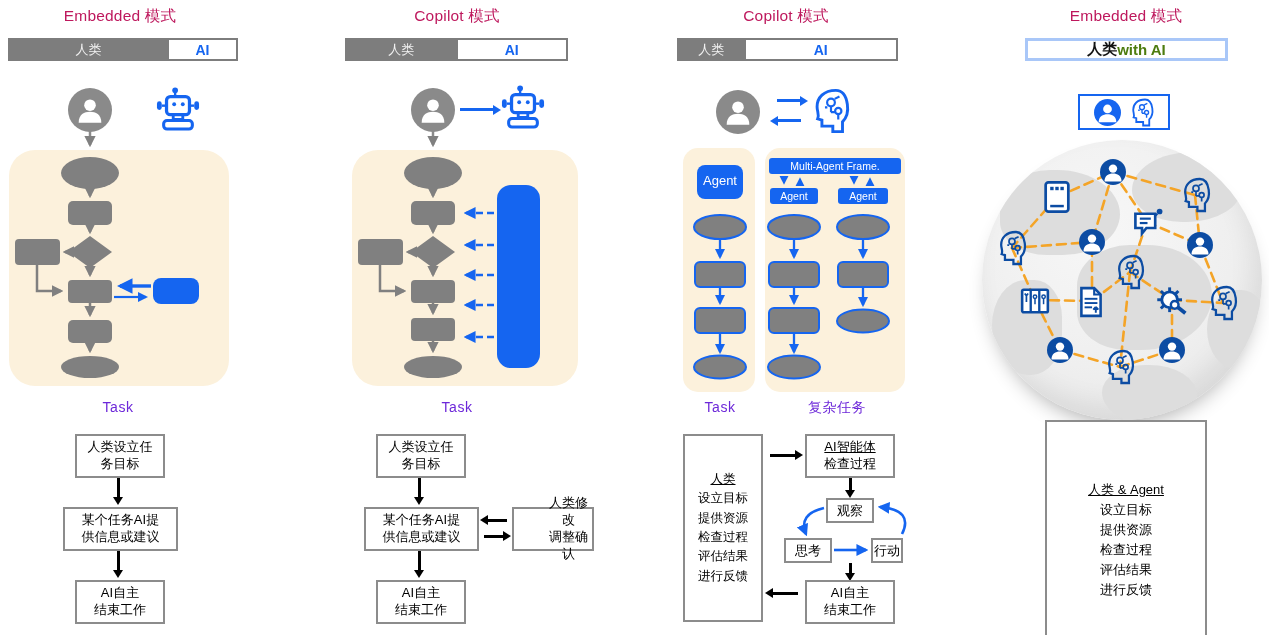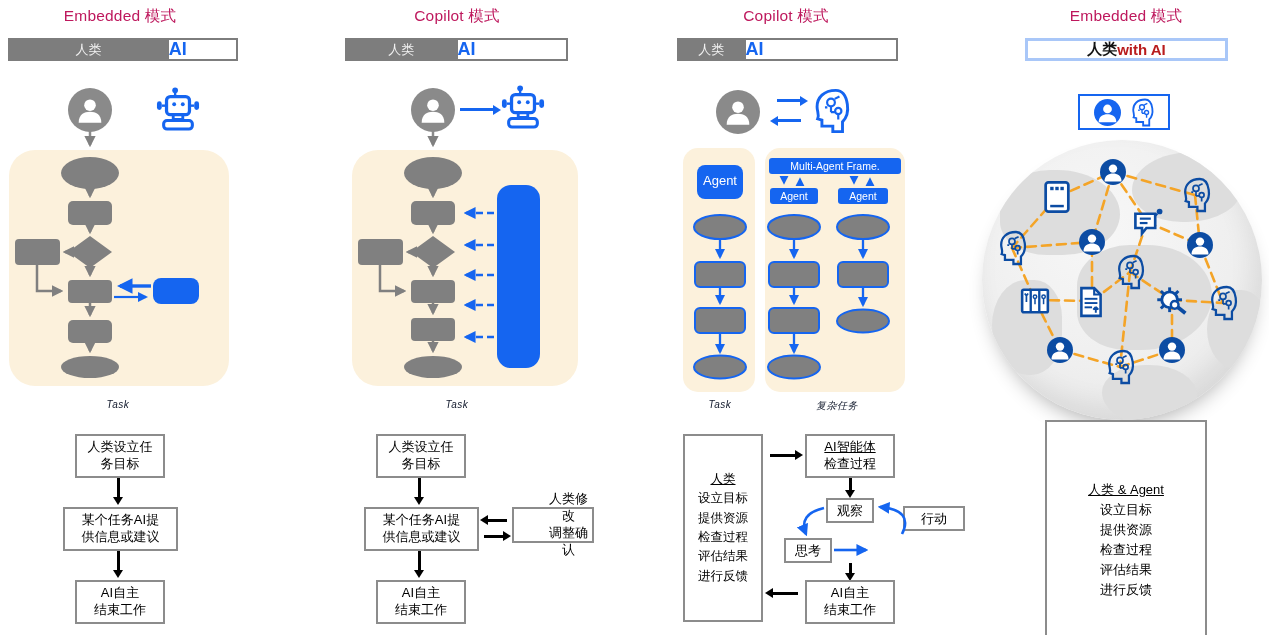--- a/index.html
+++ b/index.html
@@ -2,26 +2,26 @@
 <html><head>
 <meta charset="utf-8">
 <style>
   html,body{margin:0;padding:0;}
   body{width:1269px;height:635px;background:#fff;font-family:"Liberation Sans","DejaVu Sans",sans-serif;overflow:hidden;position:relative;}
   .abs{position:absolute;}
   .ctitle{font-size:15.5px;color:#be185d;text-align:center;letter-spacing:.2px;}
   
   .bar{height:23px;box-sizing:border-box;border:2px solid #7d7d7d;background:#7d7d7d;display:flex;}
   .bar-human{color:#f2f2f2;font-size:13px;display:flex;align-items:center;justify-content:center;}
-  .bar-ai{background:#fff;border-left:2px solid #7d7d7d;color:#1565F0;font-weight:bold;font-size:18px;display:flex;align-items:center;}
+  .bar-ai{background:#fff;border-left:2px solid #7d7d7d;color:#1565F0;font-weight:bold;font-size:14px;display:flex;align-items:center;justify-content:center;}
   .soc-bar{height:23px;box-sizing:border-box;border:3px solid #A9C7F8;background:#fff;display:flex;align-items:center;justify-content:center;font-size:15px;font-weight:bold;}
   .soc-bar .h{color:#111;}
-  .soc-bar .w{color:#b91c1c;}
-  
-  .tasklbl{font-size:10px;color:#0f172a;text-align:center;letter-spacing:.5px;font-style:italic;}
+  .soc-bar .w{color:#4d7c0f;}
+  
+  .tasklbl{font-size:14px;color:#6d28d9;text-align:center;letter-spacing:.5px;}
   
   .fbox{position:absolute;background:#fff;border:2px solid #8C8C8C;box-sizing:border-box;display:flex;align-items:center;justify-content:center;text-align:center;font-size:13px;line-height:1.3;color:#000;white-space:pre-line;}
   .tallbox{position:absolute;background:#fff;border:2px solid #8C8C8C;box-sizing:border-box;display:flex;flex-direction:column;align-items:center;justify-content:center;text-align:center;font-size:12.5px;line-height:1.55;color:#000;}
   .u{text-decoration:underline;}
   .itm{display:block;}
   
   .varr{position:absolute;width:2.5px;background:#000;}
   .varr::after{content:"";position:absolute;left:50%;transform:translateX(-50%);bottom:-7px;border:5px solid transparent;border-bottom:none;border-top:8px solid #000;}
   .harr-r{position:absolute;height:2.5px;background:#000;}
   .harr-r::after{content:"";position:absolute;right:-7px;top:50%;transform:translateY(-50%);border:5px solid transparent;border-right:none;border-left:8px solid #000;}
@@ -229,21 +229,21 @@
 </svg>
 <div class="abs tasklbl" style="left:407px;top:399px;width:100px;">Task</div>
 
 <div class="fbox" style="left:376px;top:434px;width:90px;height:44px;">人类设立任
 务目标</div>
 <div class="varr" style="left:418px;top:478px;height:20px;"></div>
 <div class="fbox" style="left:364px;top:507px;width:115px;height:44px;">某个任务AI提
 供信息或建议</div>
 <div class="harr-l" style="left:487px;top:519px;width:20px;"></div>
 <div class="harr-r" style="left:484px;top:535px;width:20px;"></div>
-<div class="fbox" style="left:512px;top:507px;width:82px;height:36px;padding-left:31px;">人类修改
+<div class="fbox" style="left:512px;top:507px;width:82px;height:44px;padding-left:31px;">人类修改
 调整确认</div>
 <div class="varr" style="left:418px;top:551px;height:20px;"></div>
 <div class="fbox" style="left:376px;top:580px;width:90px;height:44px;">AI自主
 结束工作</div>
 
 <div class="abs ctitle" style="left:686px;top:6px;width:200px;">Copilot 模式</div>
 
 <div class="abs bar" style="left:677px;top:38px;width:221px;">
   <div class="bar-human" style="width:30%;">
       <span>人类</span>
@@ -317,21 +317,21 @@
   <span class="u">AI智能体</span>
   <span>检查过程</span>
 </div>
 <div class="varr" style="left:849px;top:478px;height:13px;"></div>
 <div class="loopbox" style="left:826px;top:498px;width:48px;height:25px;">
     <span>观察</span>
   </div>
 <div class="loopbox" style="left:784px;top:538px;width:48px;height:25px;">
     <span>思考</span>
   </div>
-<div class="loopbox" style="left:871px;top:506px;width:62px;height:25px;margin-left:32px;">
+<div class="loopbox" style="left:871px;top:538px;width:32px;height:25px;">
     <span>行动</span>
   </div>
 <svg class="abs" style="left:778px;top:488px;" width="152" height="82" viewBox="0 0 152 82">
   <path d="M46 20 Q20 26 28 46" fill="none" stroke="#1565F0" stroke-width="2.6" marker-end="url(#mBlue)"></path>
   <line x1="56" y1="62" x2="88" y2="62" stroke="#1565F0" stroke-width="2.6" marker-end="url(#mBlue)"></line>
   <path d="M124 46 Q136 22 102 19" fill="none" stroke="#1565F0" stroke-width="2.6" marker-end="url(#mBlue)"></path>
 </svg>
 <div class="varr" style="left:849px;top:563px;height:11px;"></div>
 <div class="fbox" style="left:805px;top:580px;width:90px;height:44px;">AI自主
 结束工作</div>

